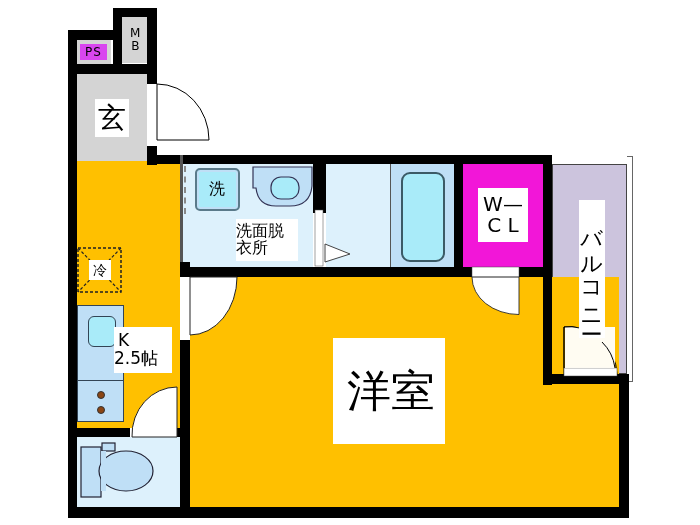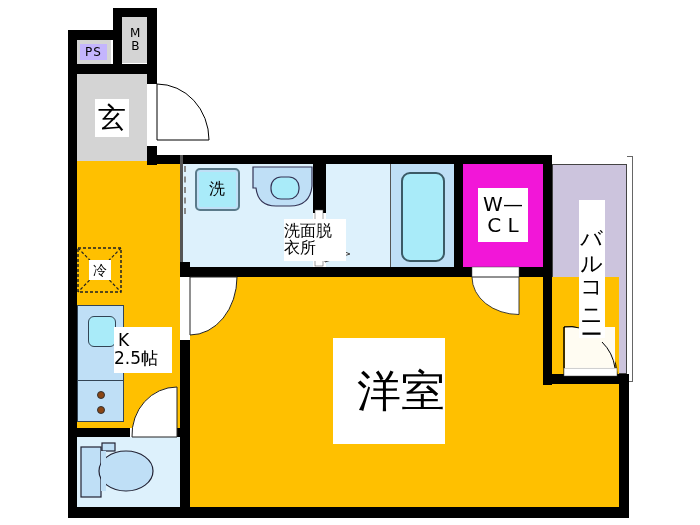--- a/index.html
+++ b/index.html
@@ -128,44 +128,44 @@
     <line x1="44" y1="1" x2="1" y2="45" stroke="#222" stroke-width="1.2" stroke-dasharray="3,2"></line>
   </svg>
 
   <svg style="left:80px;top:442px;" width="80" height="60">
     <rect x="1" y="5" width="20" height="50" fill="#BFDFF6" stroke="#223" stroke-width="1.2"></rect>
     <rect x="22" y="1" width="13" height="8" fill="#BFDFF6" stroke="#223" stroke-width="1.2"></rect>
     <ellipse cx="46" cy="29" rx="27" ry="20" fill="#BFDFF6" stroke="#223" stroke-width="1.2"></ellipse>
     <rect x="21" y="9" width="5" height="40" fill="#BFDFF6"></rect>
   </svg>
 
-  <div class="label" style="left:80px;top:44px;width:27px;height:16px;font-size:12px;background:#c4b5fd;letter-spacing:1px;">PS</div>
+  <div class="label" style="left:80px;top:44px;width:27px;height:16px;font-size:12px;background:#d946ef;letter-spacing:1px;">PS</div>
   <div class="label" style="left:126px;top:22px;width:18px;height:34px;font-size:12px;background:#D4D4D4;flex-direction:column;">
     <span style="writing-mode:vertical-rl;text-orientation:upright;letter-spacing:-1px;">MB</span>
   </div>
   <div class="label" style="left:95px;top:99px;width:34px;height:38px;font-size:28px;">玄</div>
 
   <div class="label" style="left:204px;top:178px;width:26px;height:22px;font-size:16px;background:#A9EBF9;">洗</div>
-  <div class="label" style="left:236px;top:219px;width:62px;height:42px;font-size:16px;flex-direction:column;align-items:flex-start;margin-left:48px;">
+  <div class="label" style="left:236px;top:219px;width:62px;height:42px;font-size:16px;flex-direction:column;align-items:flex-start;">
     <span>洗面脱</span>
     <span>衣所</span>
   </div>
 
   <div class="label" style="left:478px;top:188px;width:50px;height:54px;font-size:20px;flex-direction:column;">
     <span>W—</span>
     <span>C L</span>
   </div>
 
   <div class="label" style="left:579px;top:200px;width:26px;height:138px;font-size:22px;">
     <span style="writing-mode:vertical-rl;text-orientation:upright;letter-spacing:2px;">バルコニー</span>
   </div>
 
   <div class="label" style="left:89px;top:260px;width:22px;height:20px;font-size:14px;">冷</div>
   <div class="label" style="left:114px;top:327px;width:58px;height:46px;font-size:17px;flex-direction:column;align-items:flex-start;">
     <span style="padding-left:4px;">K</span>
     <span>2.5帖</span>
   </div>
 
-  <div class="label" style="left:333px;top:338px;width:108px;height:106px;font-size:44px;flex-direction:column;align-items:flex-end;padding-left:4px;">
+  <div class="label" style="left:333px;top:338px;width:108px;height:106px;font-size:44px;flex-direction:column;align-items:center;padding-left:4px;">
     <span>洋室</span>
   </div>
 
 </div>
 
 </body></html>

